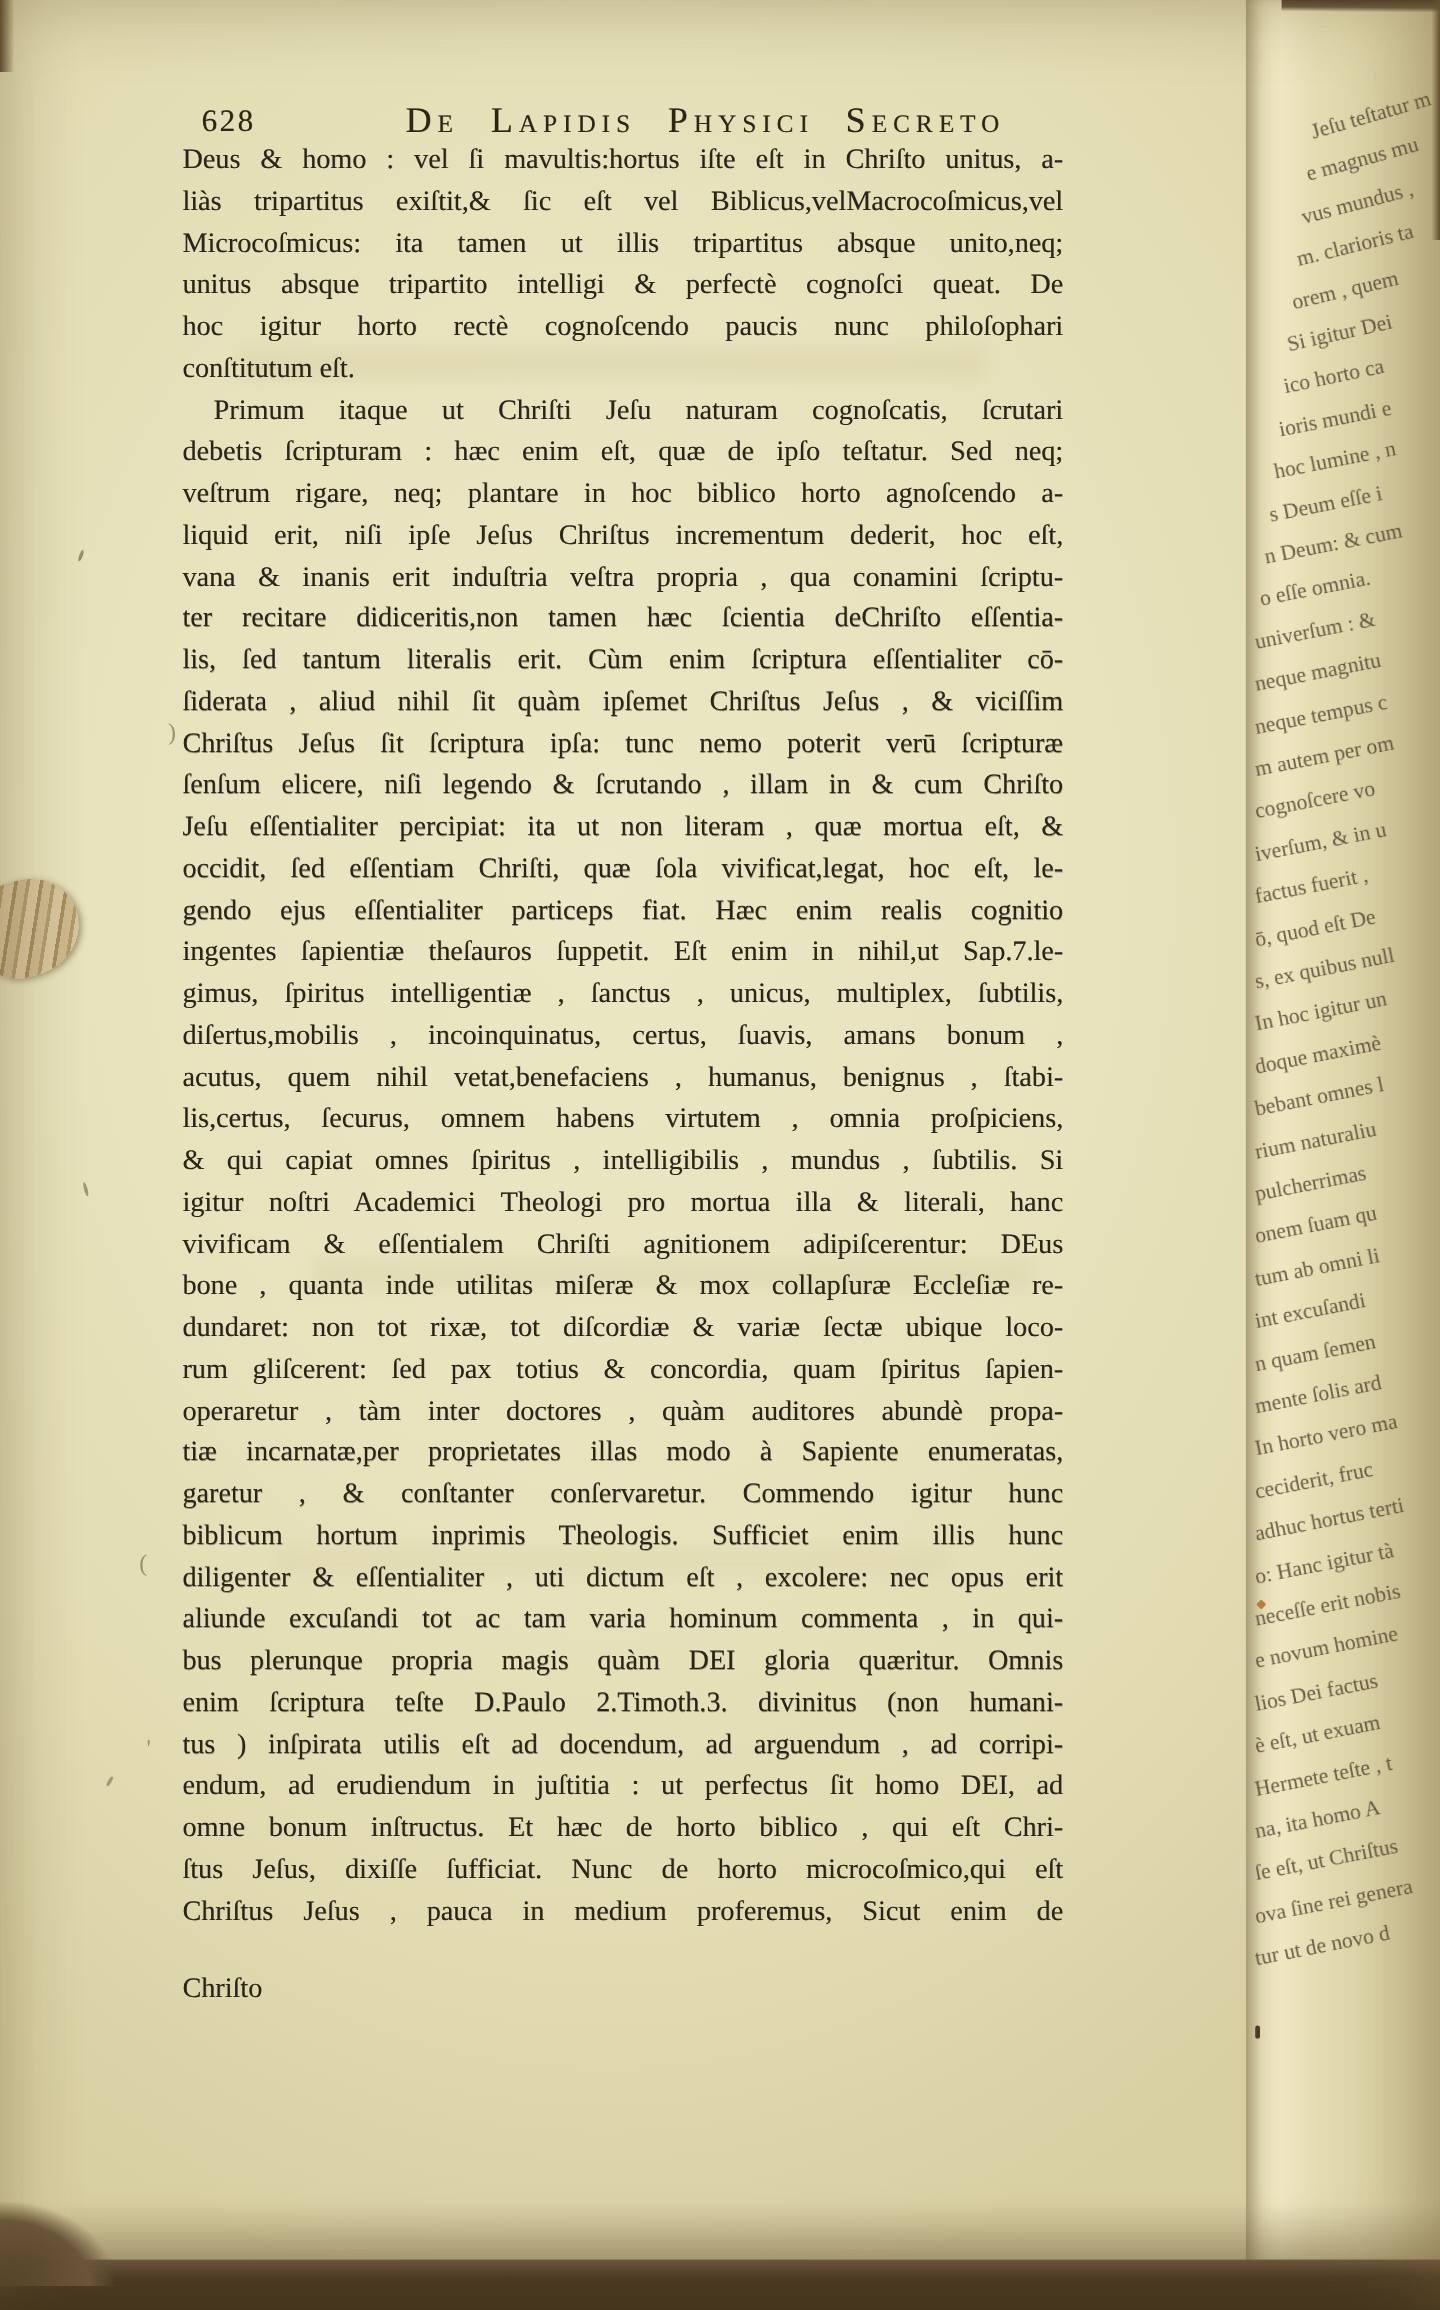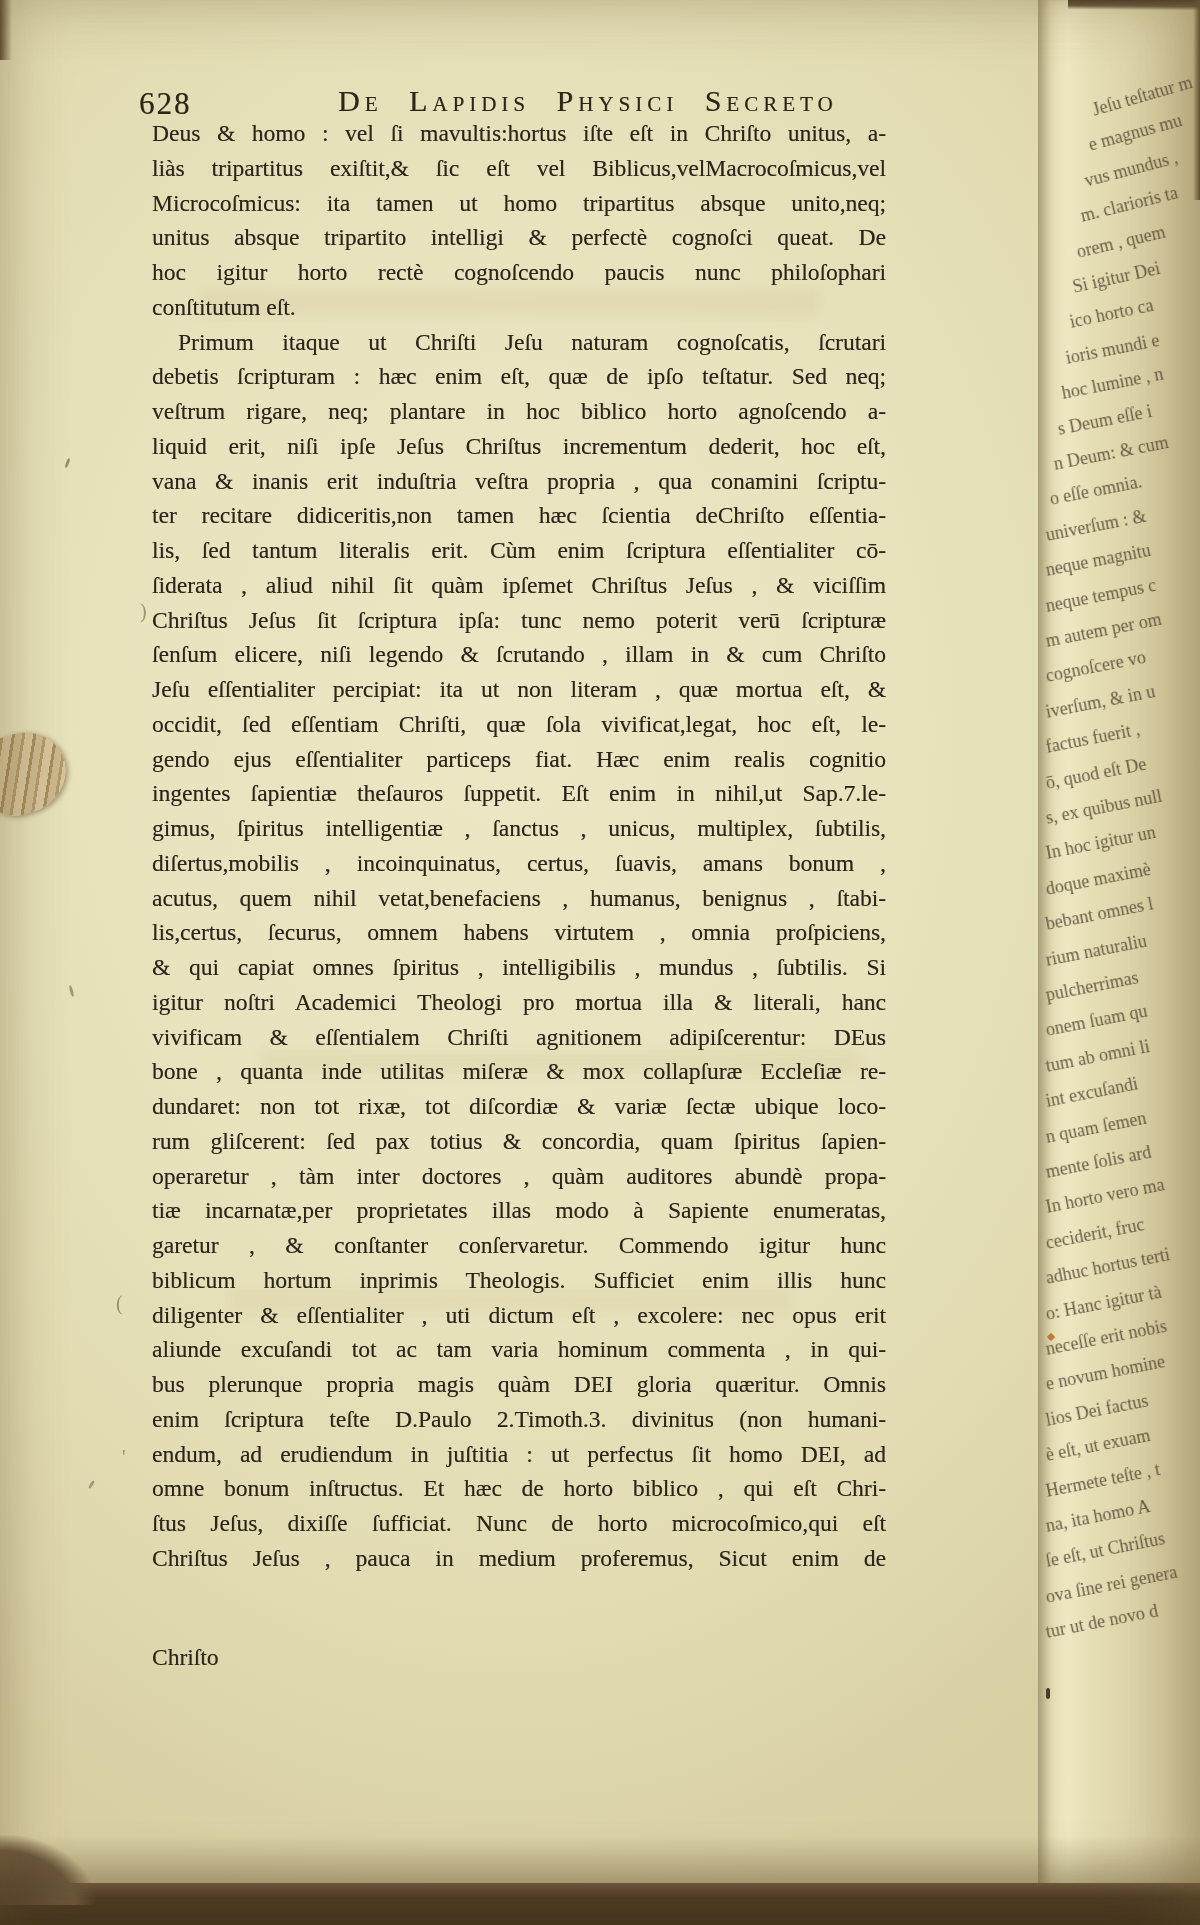--- a/index.html
+++ b/index.html
@@ -10,21 +10,21 @@
       radial-gradient(ellipse 900px 1200px at 42% 38%, #ece7c4 0%, #e8e3bd 45%, #e2dbb2 75%, #d8cfa3 100%);
     color:#2b241a;
   }
   
   .page::after{
     content:"";position:absolute;inset:0;pointer-events:none;
     box-shadow:inset 0 0 70px rgba(120,100,55,.22), inset -30px 0 60px rgba(110,90,50,.18), inset 0 -40px 60px rgba(110,90,50,.25);
   }
   .header{position:absolute;top:84px;left:0;width:900px;height:40px;}
   .pagenum{
-    position:absolute;left:139px;top:2px;font-size:31px;color:#2e2517;
+    position:absolute;left:168px;top:2px;font-size:26px;color:#2e2517;
     letter-spacing:2px;text-shadow:.4px .4px .5px rgba(46,37,23,.45);
   }
   .runtitle{
     position:absolute;left:318px;top:0;font-size:30px;font-variant:small-caps;
     letter-spacing:5px;word-spacing:14px;color:#2e2517;white-space:nowrap;
     text-shadow:.4px .4px .5px rgba(46,37,23,.45);
     margin-left:20px;
   }
   .textblock{
     position:absolute;left:152px;top:116px;width:734px;
@@ -97,21 +97,21 @@
   <div class="blotch" style="left:230px;top:1290px;width:560px;height:22px;background:rgba(185,165,115,.10);filter:blur(6px);"></div>
 
   <div class="header">
     <span class="pagenum">628</span>
     <span class="runtitle">De Lapidis Physici Secreto</span>
   </div>
 
   <div class="textblock" id="textblock">
       <div class="line">Deus &amp; homo : vel ſi mavultis:hortus iſte eſt in Chriſto unitus, a-</div>
       <div class="line">liàs tripartitus exiſtit,&amp; ſic eſt vel Biblicus,velMacrocoſmicus,vel</div>
-      <div class="line">Microcoſmicus: ita tamen ut homo tripartitus absque unito,neq;</div>
+      <div class="line">Microcoſmicus: ita tamen ut illis tripartitus absque unito,neq;</div>
       <div class="line">unitus absque tripartito intelligi &amp; perfectè cognoſci queat. De</div>
       <div class="line">hoc igitur horto rectè cognoſcendo paucis nunc philoſophari</div>
       <div class="line noj">conſtitutum eſt.</div>
       <div class="line indent">Primum itaque ut Chriſti Jeſu naturam cognoſcatis, ſcrutari</div>
       <div class="line">debetis ſcripturam : hæc enim eſt, quæ de ipſo teſtatur. Sed neq;</div>
       <div class="line">veſtrum rigare, neq; plantare in hoc biblico horto agnoſcendo a-</div>
       <div class="line">liquid erit, niſi ipſe Jeſus Chriſtus incrementum dederit, hoc eſt,</div>
       <div class="line">vana &amp; inanis erit induſtria veſtra propria , qua conamini ſcriptu-</div>
       <div class="line">ter recitare didiceritis,non tamen hæc ſcientia deChriſto eſſentia-</div>
       <div class="line">lis, ſed tantum literalis erit. Cùm enim ſcriptura eſſentialiter cō-</div>
@@ -133,20 +133,21 @@
       <div class="line">dundaret: non tot rixæ, tot diſcordiæ &amp; variæ ſectæ ubique loco-</div>
       <div class="line">rum gliſcerent: ſed pax totius &amp; concordia, quam ſpiritus ſapien-</div>
       <div class="line">operaretur , tàm inter doctores , quàm auditores abundè propa-</div>
       <div class="line">tiæ incarnatæ,per proprietates illas modo à Sapiente enumeratas,</div>
       <div class="line">garetur , &amp; conſtanter conſervaretur. Commendo igitur hunc</div>
       <div class="line">biblicum hortum inprimis Theologis. Sufficiet enim illis hunc</div>
       <div class="line">diligenter &amp; eſſentialiter , uti dictum eſt , excolere: nec opus erit</div>
       <div class="line">aliunde excuſandi tot ac tam varia hominum commenta , in qui-</div>
       <div class="line">bus plerunque propria magis quàm DEI gloria quæritur. Omnis</div>
       <div class="line">enim ſcriptura teſte D.Paulo 2.Timoth.3. divinitus (non humani-</div>
+      <div class="line">tus ) inſpirata utilis eſt ad docendum, ad arguendum , ad corripi-</div>
       <div class="line">endum, ad erudiendum in juſtitia : ut perfectus ſit homo DEI, ad</div>
       <div class="line">omne bonum inſtructus. Et hæc de horto biblico , qui eſt Chri-</div>
       <div class="line">ſtus Jeſus, dixiſſe ſufficiat. Nunc de horto microcoſmico,qui eſt</div>
       <div class="line">Chriſtus Jeſus , pauca in medium proferemus, Sicut enim de</div>
     </div>
 
   <div class="catchword">Chriſto</div>
 
   <div class="facing">
     <div id="fragments">

